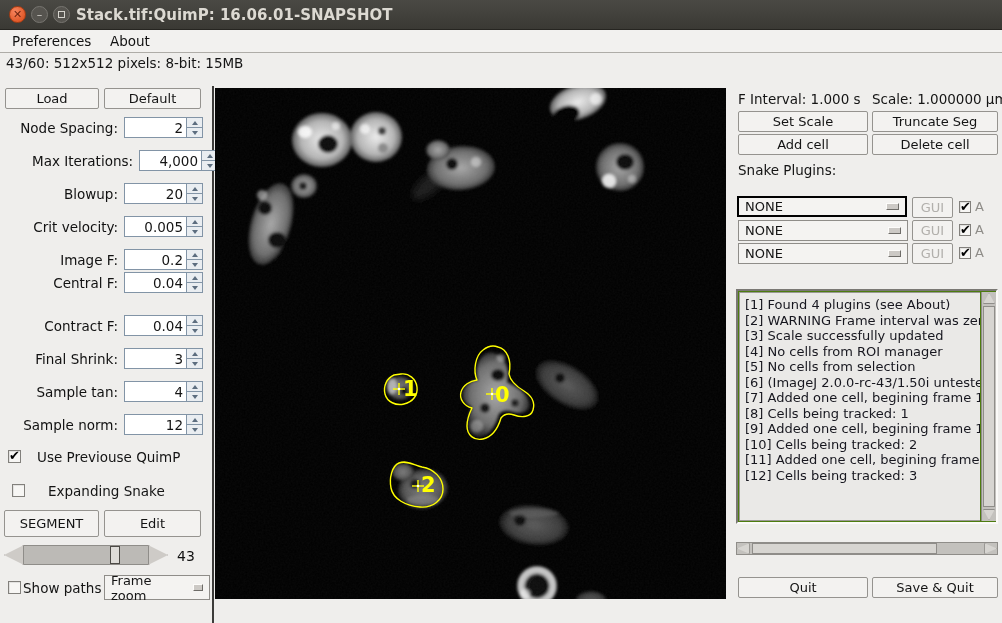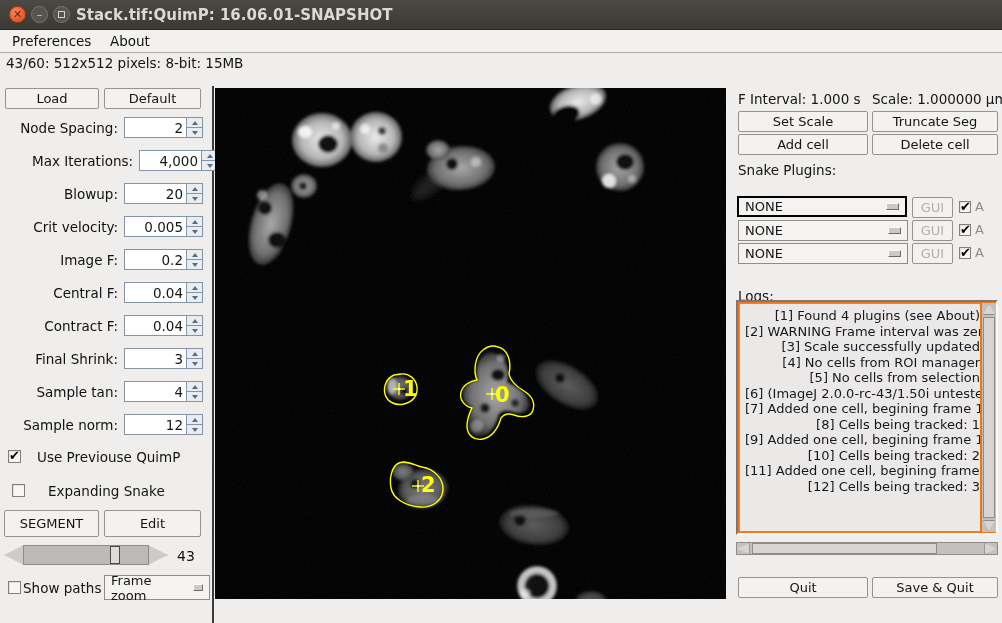--- a/index.html
+++ b/index.html
@@ -69,22 +69,22 @@
   .slider-value { position:absolute; left:177px; top:548px; font-size:14px; }
 
   
   .plugin-combo { width:170px; height:21px;justify-content:center; }
   .plugin-combo.focused { border:2px solid #000; }
   .gui-btn { width:41px; height:21px; color:#b2b0ac; }
   .acb { width:12px; height:12px; }
   .alabel { color:#8f8d89; font-size:13px; }
 
   
-  .log-panel { position:absolute; left:736px; top:300px; width:262px; height:235px;
-    background:#f97316; border:2px solid; border-color:#7a7874 #fbfaf8 #fbfaf8 #7a7874;text-align:right; }
+  .log-panel { position:absolute; left:736px; top:289px; width:262px; height:235px;
+    background:#4d7c0f; border:2px solid; border-color:#7a7874 #fbfaf8 #fbfaf8 #7a7874; }
   .log-inner { position:absolute; left:1px; top:1px; right:16px; bottom:1px; overflow:hidden;
     padding:4px 0 0 5px; border:1px solid #9a9894; border-right:none; background:#eae9e7; }
   .log-line { font-size:13px; line-height:15.5px; white-space:nowrap; color:#17171f; }
   .vscroll { position:absolute; top:1px; right:0px; width:15px; bottom:1px; background:#c3c1bd;
     border-left:1px solid #8f8d89; }
   .varrow { position:absolute; left:1px; width:12px; height:11px; background:#d7d5d1; border:1px solid #8f8d89; }
   .varrow.up { top:1px; clip-path:polygon(50% 0,100% 100%,0 100%); }
   .varrow.down { bottom:1px; clip-path:polygon(0 0,100% 0,50% 100%); }
   .vthumb { position:absolute; left:1px; top:14px; bottom:14px; width:12px; background:#d7d5d1;
     border:1px solid #8f8d89; }
@@ -172,21 +172,21 @@
   <div class="prow" style="top:249px;">
     <span class="plabel">Image F:</span>
     <span class="spinfield">
         <input value="0.2" style="">
       <span class="spinbtns">
           <span class="sb up"></span>
           <span class="sb down"></span>
         </span>
       </span>
   </div>
-  <div class="prow" style="top:282px;">
+  <div class="prow" style="top:272px;">
     <span class="plabel">Central F:</span>
     <span class="spinfield">
         <input value="0.04" style="">
       <span class="spinbtns">
           <span class="sb up"></span>
           <span class="sb down"></span>
         </span>
       </span>
   </div>
   <div class="prow" style="top:315px;">

